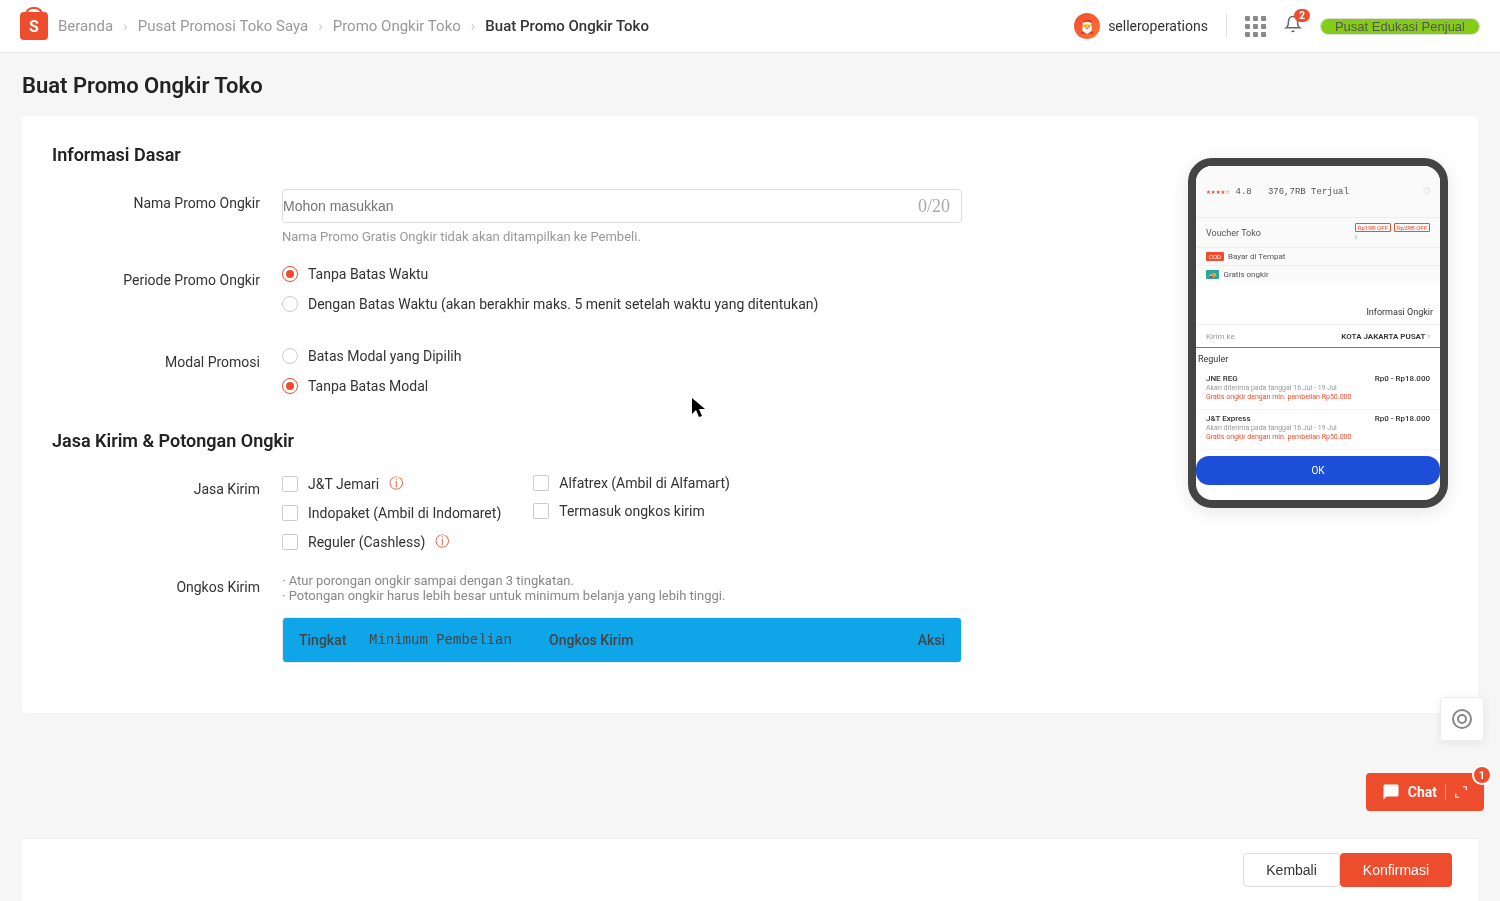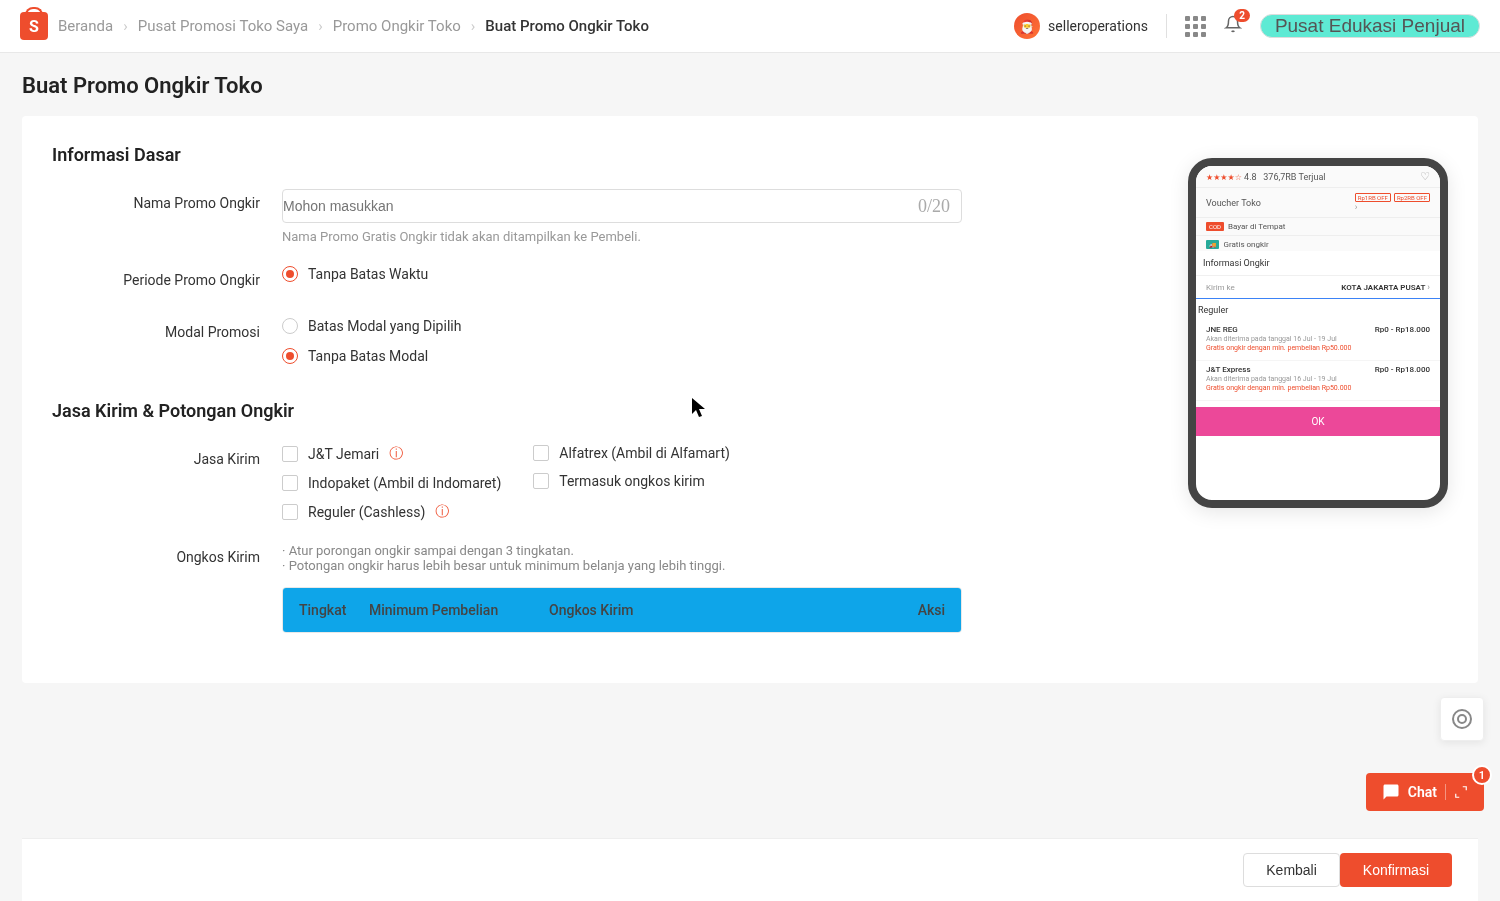--- a/index.html
+++ b/index.html
@@ -11,21 +11,21 @@
 .crumb { cursor: pointer; }
 .crumb-active { color: #333; font-weight: 500; }
 .chev { color: #ccc; }
 .header-right { display: flex; align-items: center; gap: 18px; }
 .avatar { width: 26px; height: 26px; border-radius: 50%; background: linear-gradient(135deg,#ee4d2d,#ff7337); display:flex;align-items:center;justify-content:center;font-size:13px; }
 .user { display: flex; align-items: center; gap: 8px; color: #333; }
 .apps-icon { display: grid; grid-template-columns: repeat(3,5px); grid-template-rows: repeat(3,5px); gap: 3px; cursor:pointer; }
 .apps-icon span { background:#888; border-radius:1px; width:5px;height:5px; }
 .bell { position: relative; cursor:pointer; font-size:18px; color:#666; }
 .badge { position:absolute; top:-6px; right:-8px; background:#ee4d2d; color:#fff; border-radius:10px; font-size:10px; padding:1px 5px; font-weight:bold; }
-.edu-btn { border:1px solid #ddd; border-radius:20px; padding:0 14px; background:#5eead4; color:#555; cursor:pointer; font-size:19px; }
+.edu-btn { border:1px solid #ddd; border-radius:20px; padding:0 14px; background:#84cc16; color:#555; cursor:pointer; font-size:13px; }
 .divider-v { width:1px; height:24px; background:#e0e0e0; }
 .page { padding: 20px 22px 120px; }
 .page-title { font-size: 22px; font-weight: 600; margin-bottom: 18px; color:#222; }
 .card { background:#fff; border-radius:4px; padding: 28px 30px; position:relative; }
 .section-title { font-size: 18px; font-weight: 600; margin-bottom: 24px; color:#222; }
 .form-row { display:flex; margin-bottom: 22px; align-items:flex-start; }
 .form-label { width: 230px; text-align:right; padding-right: 22px; padding-top:6px; color:#333; }
 .form-field { flex:1; max-width: 680px; }
 .input-wrap { position:relative; }
 .text-input { width:100%; border:1px solid #ddd; border-radius:4px; padding:8px 60px 8px 0; font-size:14px; outline:none; }
@@ -38,48 +38,48 @@
 .checkbox-row { display:flex; gap:32px; }
 .checkbox-col { display:flex; flex-direction:column; gap:12px; }
 .checkbox-item { display:flex; align-items:center; gap:10px; cursor:pointer; }
 .checkbox { width:16px; height:16px; border:1px solid #ccc; border-radius:2px; flex-shrink:0; }
 .alert-icon { color:#ee4d2d; font-size:14px; }
 .bullet-list { color:#888; font-size:13px; margin-bottom:14px; }
 .bullet-list div::before { content:"· "; }
 .table { border:1px solid #e8e8e8; border-radius:4px; overflow:hidden; }
 .table-head { display:flex; background:#0ea5e9; padding:14px 16px; font-weight:500; color:#444;align-items:flex-end; }
 .th-tingkat { width:70px; }
-.th-min { width:180px; }
+.th-min { width:180px;font-family:Liberation Mono, monospace; }
 .th-ongkos { flex:1; }
 .th-aksi { width:80px; text-align:right; }
 .preview { position:absolute; right:30px; top:42px; width:260px; }
 .phone { width:100%; height:350px; border:8px solid #444; border-radius:24px; background:#fff; overflow:hidden; box-shadow:0 4px 20px rgba(0,0,0,0.1); }
 .phone-inner { font-size:9px; color:#555; }
-.ph-top { background: #fafafa; padding:1px 10px; }
+.ph-top { background: #fafafa; padding:16px 10px;font-family:Liberation Mono, monospace; }
 .ph-row { display:flex; justify-content:space-between; align-items:center; padding:3px 0; }
 .stars { color:#ee4d2d; font-size:8px; }
 .heart { color:#aaa; font-size:11px; }
 .ph-voucher { color:#555; }
 .ph-tags { display:flex; gap:3px; }
 .ph-tag { border:1px solid #ee4d2d; color:#ee4d2d; font-size:6px; padding:0 2px; border-radius:1px; }
 .ph-chev { color:#999; font-size:9px; }
 .ph-cod { display:flex; align-items:center; gap:4px; padding:4px 10px; font-size:8px; background:#fafafa; border-top:1px solid #eee; }
 .cod-badge { background:#ee4d2d; color:#fff; font-size:6px; padding:1px 3px; border-radius:1px; }
 .ph-gratis { display:flex; align-items:center; gap:4px; padding:4px 10px 2px; font-size:8px; background:#fafafa; border-top:1px solid #eee; }
 .truck-badge { background:#26aa99; color:#fff; font-size:6px; padding:1px 3px; border-radius:1px; }
 .ph-modal { background:#fff; }
-.ph-modal-title { text-align:left; padding:7px; font-size:9px; border-bottom:1px solid #f0f0f0; color:#333; }
+.ph-modal-title { text-align:right; padding:7px; font-size:9px; border-bottom:1px solid #f0f0f0; color:#333;margin-top:19px; }
 .ph-modal-row { display:flex; justify-content:space-between; padding:6px 10px; font-size:8px; align-items:center; }
 .ph-city { font-weight:600; color:#333; font-size:8px; }
 .ph-section { padding:6px 2px; font-weight:400; font-size:9px; border-top:1px solid #3b82f6; color:#333; }
 .ph-ship { padding:4px 10px 8px; border-bottom:1px solid #f5f5f5; }
 .ph-ship-name { font-weight:500; font-size:8px; display:flex; justify-content:space-between; color:#333; }
 .ph-ship-sub { color:#999; font-size:7px; margin-top:1px; }
 .ph-ship-promo { color:#ee4d2d; font-size:7px; margin-top:1px; }
-.ph-ok { background:#ec4899; color:#fff; text-align:center; padding:9px; font-size:10px; margin-top:6px; }
+.ph-ok { background:#1d4ed8; color:#fff; text-align:center; padding:9px; font-size:10px; margin-top:6px;border-radius:13px; }
 .footer-bar { position:fixed; bottom:0; left:22px; right:22px; background:#fff; border-top:1px solid #eee; padding:14px 26px; display:flex; justify-content:flex-end; }
 .btn { padding:8px 22px; border-radius:4px; font-size:14px; cursor:pointer; border:1px solid transparent; }
 .btn-secondary { background:#fff; border-color:#ddd; color:#333; }
 .btn-primary { background:#ee4d2d; color:#fff; }
 .chat-widget { position:fixed; bottom:90px; right:16px; background:#ee4d2d; color:#fff; padding:10px 16px; border-radius:4px; display:flex; align-items:center; gap:8px; font-weight:600; cursor:pointer; }
 .chat-widget .chat-badge { position:absolute; top:-8px; right:-8px; background:#ee4d2d; border:2px solid #fff; color:#fff; border-radius:50%; width:20px; height:20px; font-size:11px; display:flex; align-items:center; justify-content:center; }
 .chat-sep { width:1px; height:16px; background:rgba(255,255,255,0.4); }
 .help-float { position:fixed; bottom:160px; right:16px; width:44px; height:44px; background:#fff; border:1px solid #eee; border-radius:4px; display:flex; align-items:center; justify-content:center; box-shadow:0 2px 8px rgba(0,0,0,0.08); cursor:pointer; }
 .help-float-icon { width:20px;height:20px; border:2px solid #888; border-radius:50%; position:relative; }
 .help-float-icon::after { content:""; position:absolute; inset:3px; border:2px solid #888; border-radius:50%; }
@@ -146,20 +146,24 @@
       </div>
     </div>
 
     <div class="form-row">
       <div class="form-label">Periode Promo Ongkir</div>
       <div class="form-field">
         <div class="radio-option">
           <div class="radio checked"></div>
           <span>Tanpa Batas Waktu</span>
         </div>
+        <div class="radio-option">
+          <div class="radio"></div>
+          <span>Dengan Batas Waktu (akan berakhir maks. 5 menit setelah waktu yang ditentukan)</span>
+        </div>
       </div>
     </div>
 
     <div class="form-row">
       <div class="form-label">Modal Promosi</div>
       <div class="form-field">
         <div class="radio-option">
           <div class="radio"></div>
           <span>Batas Modal yang Dipilih</span>
         </div>

